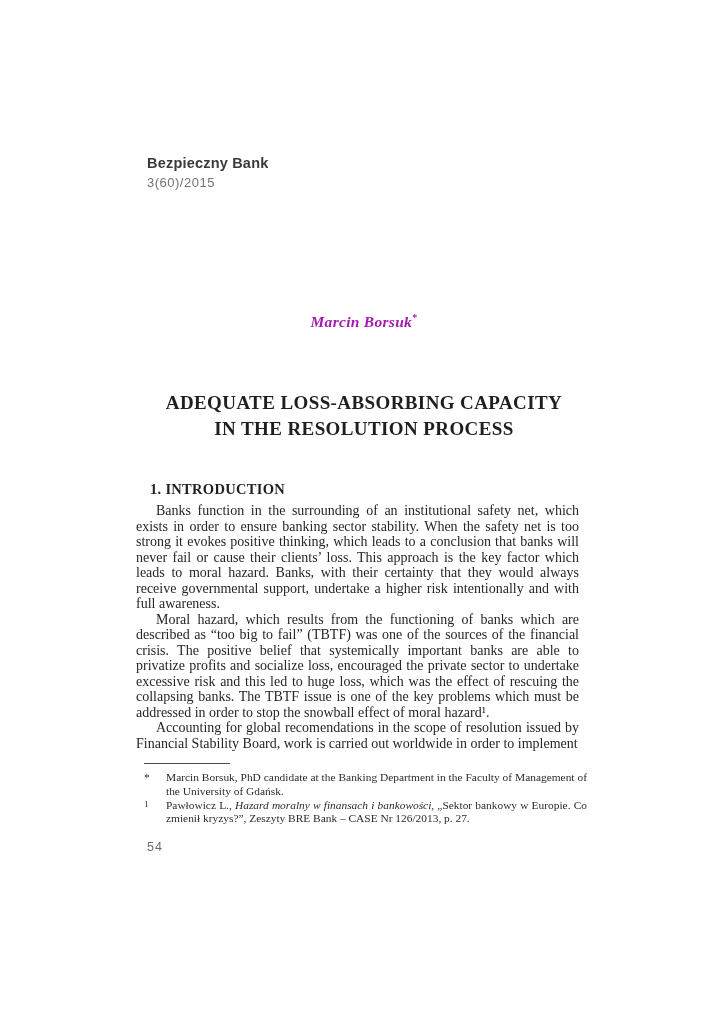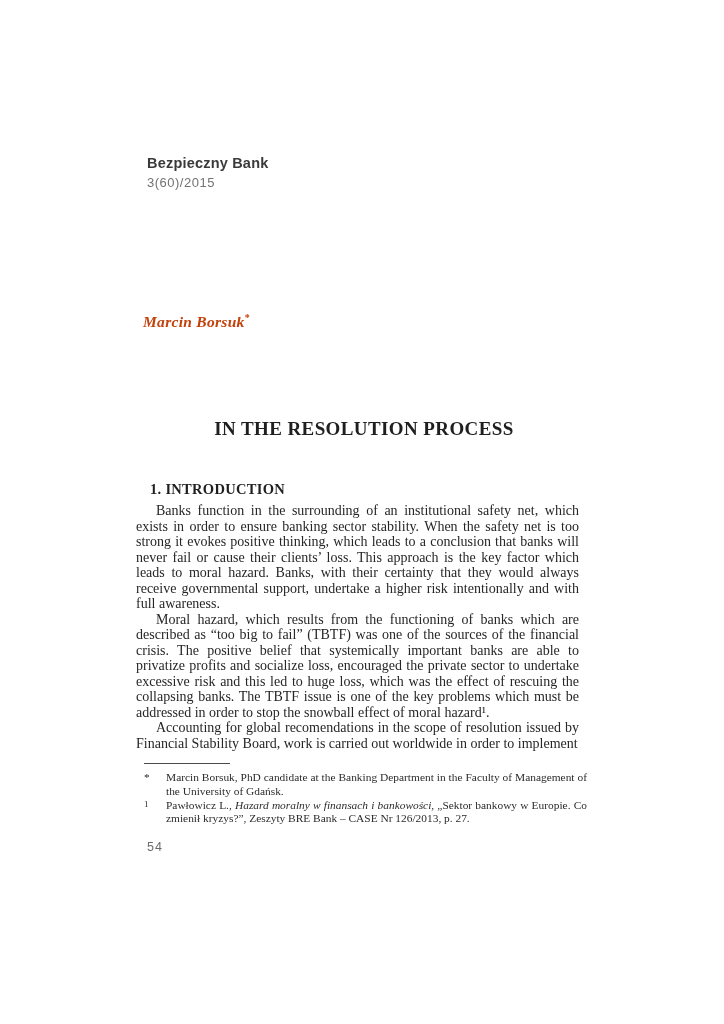--- a/index.html
+++ b/index.html
@@ -34,25 +34,25 @@
     font-size: 13px;
     color: #737373;
     letter-spacing: 0.5px;
   }
   
   .byline {
     position: absolute;
     left: 143px;
     top: 312px;
     width: 442px;
-    text-align: left;
+    text-align: center;
     font-size: 15.5px;
     font-weight: bold;
     font-style: italic;
-    color: #c2410c;
+    color: #a21caf;
     letter-spacing: 0.3px;
   }
   .byline sup {
     font-size: 10px;
     font-style: normal;
   }
   
   .paper-title {
     position: absolute;
     left: 143px;
@@ -144,21 +144,21 @@
   <header class="journal-header">
     <div class="journal-name">Bezpieczny Bank</div>
     <div class="journal-issue">3(60)/2015</div>
   </header>
 
   <div class="byline">
     <span>Marcin Borsuk</span><sup>*</sup>
   </div>
 
   <h1 class="paper-title">
-    <br>
+    <span>ADEQUATE LOSS-ABSORBING CAPACITY</span><br>
     <span>IN THE RESOLUTION PROCESS</span>
   </h1>
 
   <h2 class="section-heading">1. INTRODUCTION</h2>
 
   <div class="body-text">
     <p>Banks function in the surrounding of an institutional safety net, which exists in order to ensure banking sector stability. When the safety net is too strong it evokes positive thinking, which leads to a conclusion that banks will never fail or cause their clients’ loss. This approach is the key factor which leads to moral hazard. Banks, with their certainty that they would always receive governmental support, undertake a higher risk intentionally and with full awareness.</p>
     <p>Moral hazard, which results from the functioning of banks which are described as “too big to fail” (TBTF) was one of the sources of the financial crisis. The positive belief that systemically important banks are able to privatize profits and socialize loss, encouraged the private sector to undertake excessive risk and this led to huge loss, which was the effect of rescuing the collapsing banks. The TBTF issue is one of the key problems which must be addressed in order to stop the snowball effect of moral hazard¹.</p>
     <p>Accounting for global recomendations in the scope of resolution issued by Financial Stability Board, work is carried out worldwide in order to implement</p>
   </div>

